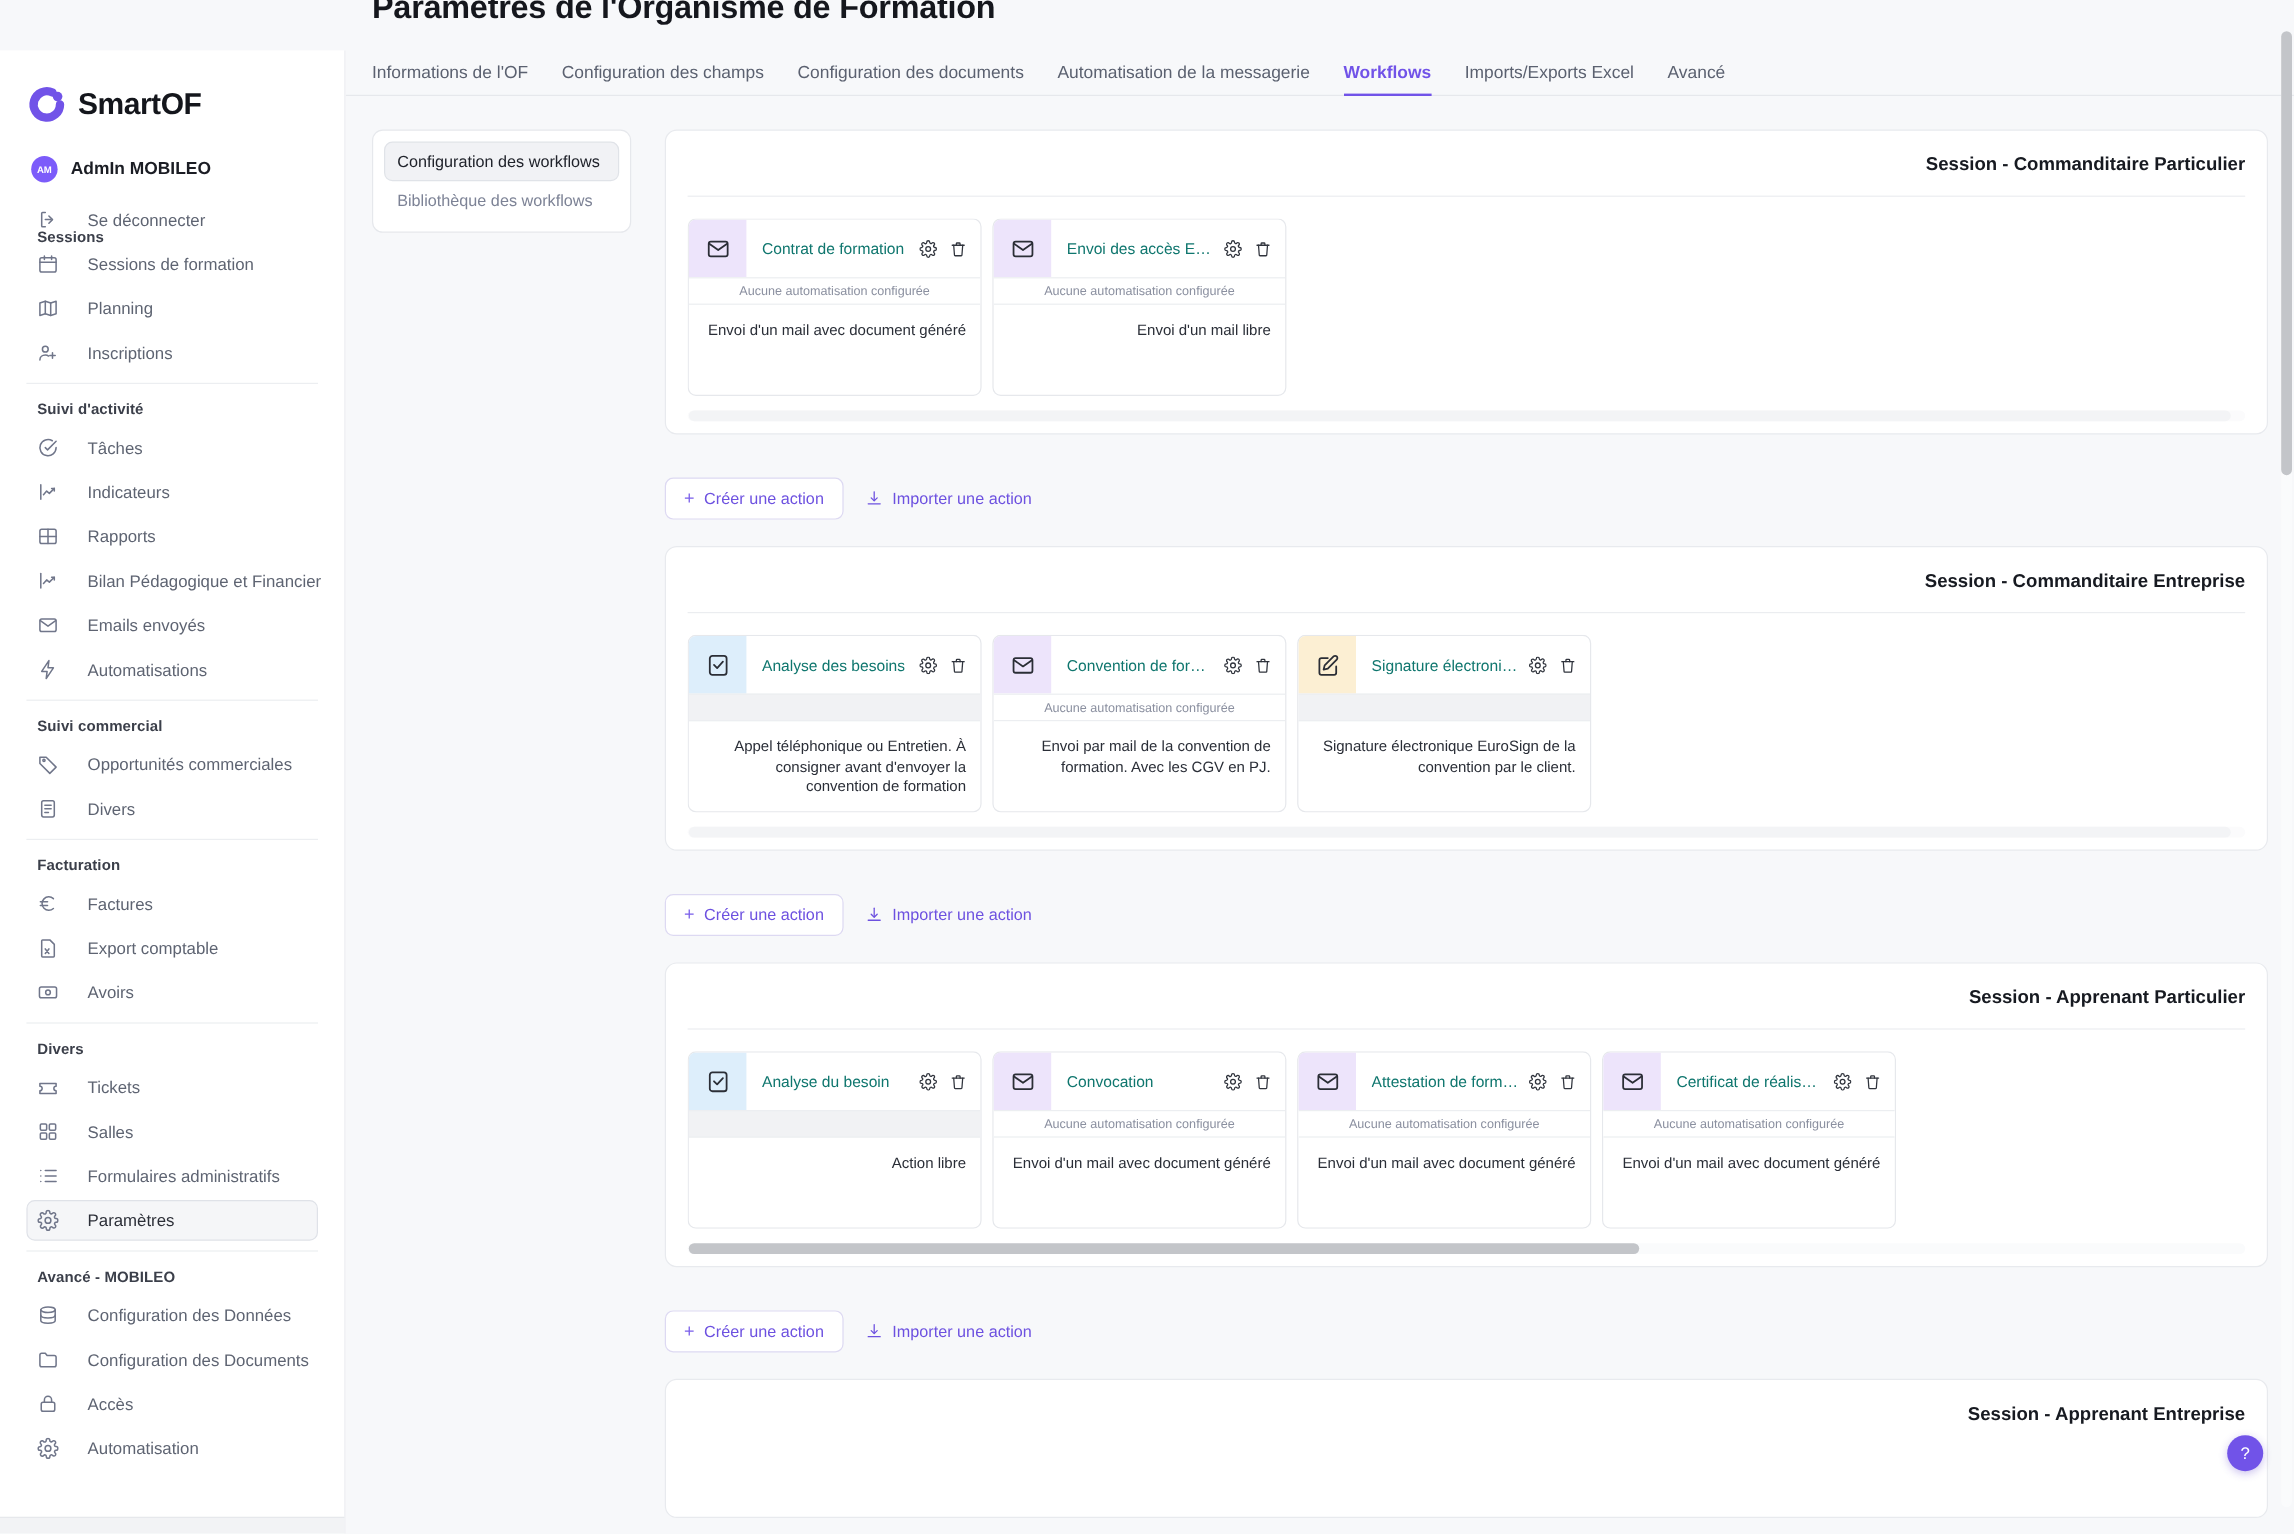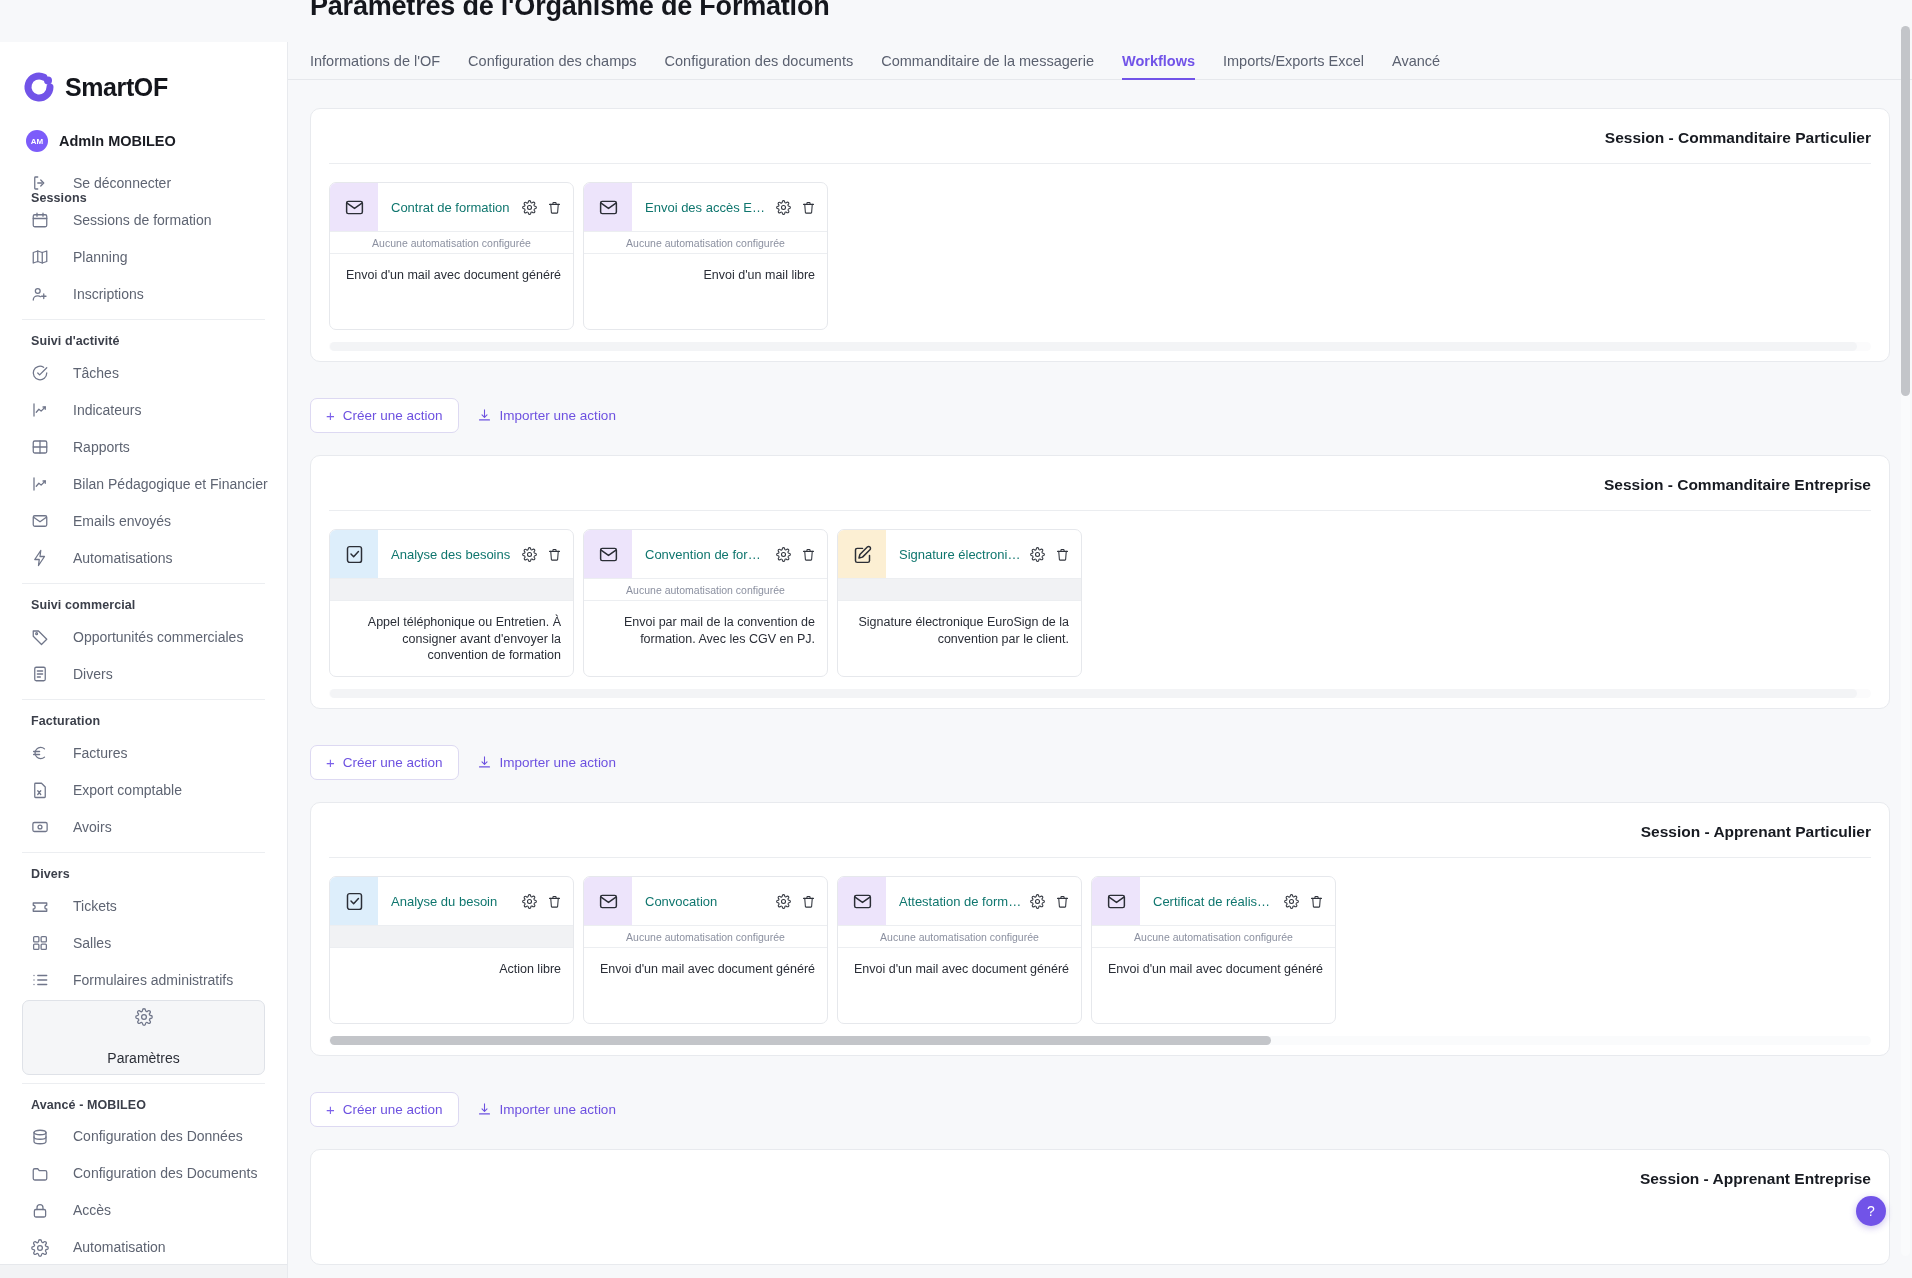--- a/index.html
+++ b/index.html
@@ -35,21 +35,21 @@
   .user-name { font-size: 14.5px; font-weight: bold; color: #1b1d24; }
 
   .nav-item {
     display: flex; align-items: center; gap: 24px;
     padding: 8px 9px; border-radius: 7px; cursor: pointer;
     font-size: 14px; color: #5e6472; line-height: 1.2;
     margin-bottom: 3px; white-space: nowrap;
   }
   .nav-item.active {
     background: #f5f6f8; border: 1px solid #dfe2e8;
-    color: #2c2f38; padding: 7px 8px; flex-direction: column;
+    color: #2c2f38; padding: 7px 8px;
   }
   .nav-ico { width: 18px; height: 18px; flex: 0 0 18px; display: block; color: #70768a; }
   .nav-ico svg { width: 18px; height: 18px; display: block; }
 
   .sb-group-title {
     font-size: 12.5px; font-weight: bold; color: #3b3f4a;
     padding: 14px 9px 8px 9px; letter-spacing: 0.1px;
   }
   .sb-sep { height: 1px; background: #eceef1; margin: 8px 0 0 0; }
 
@@ -459,28 +459,32 @@
   </aside>
 
   <main class="main">
 
     <h1 class="page-title">Paramètres de l'Organisme de Formation</h1>
 
     <nav class="tabs" id="tabs">
         <div class="tab">Informations de l'OF</div>
         <div class="tab">Configuration des champs</div>
         <div class="tab">Configuration des documents</div>
-        <div class="tab">Commanditaire de la messagerie</div>
+        <div class="tab">Automatisation de la messagerie</div>
         <div class="tab active">Workflows</div>
         <div class="tab">Imports/Exports Excel</div>
         <div class="tab">Avancé</div>
       </nav>
 
     <div class="content">
 
+      <div class="side-card">
+        <a class="side-link active">Configuration des workflows</a>
+        <a class="side-link muted">Bibliothèque des workflows</a>
+      </div>
 
       <div class="sections" id="sections">
           <div class="wf-section">
             <div class="wf-title">Session - Commanditaire Particulier</div>
             <div class="wf-divider"></div>
             <div class="cards-wrap">
               <div class="cards-row">
                 <div class="wf-card">
                   <div class="wf-card-head">
                     <div class="wf-tile mail">

